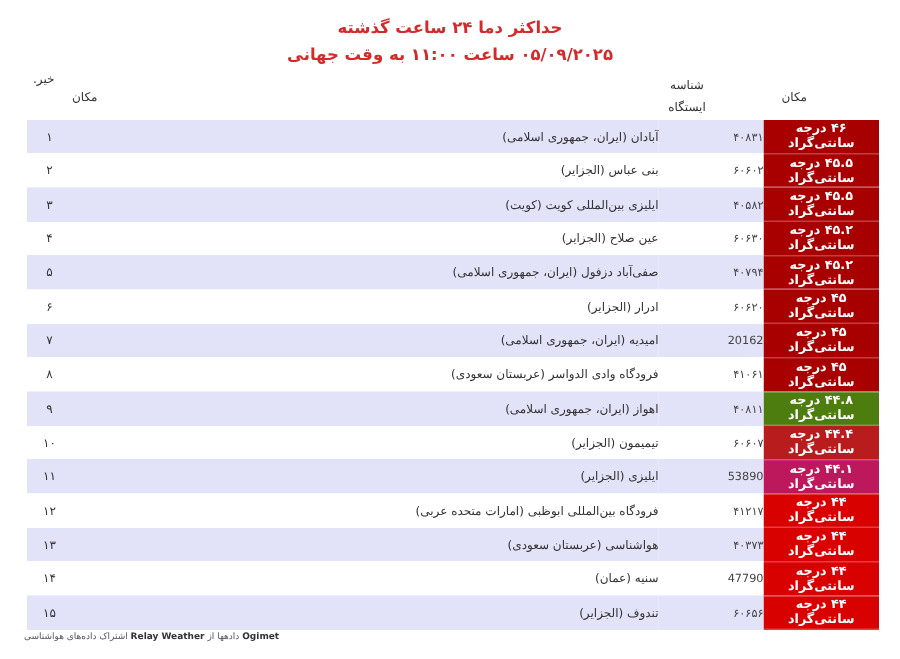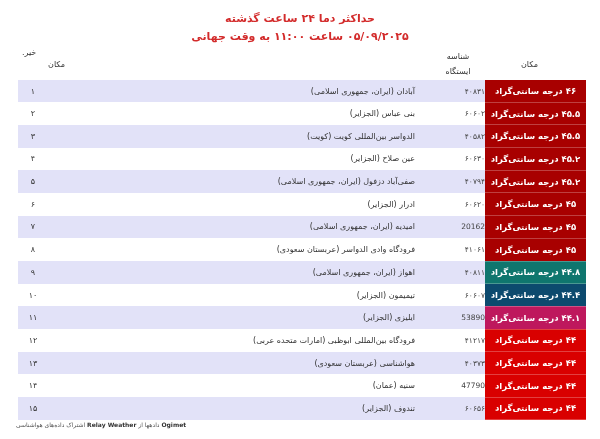--- a/index.html
+++ b/index.html
@@ -10,21 +10,21 @@
   .hdr{position:absolute;top:48px;left:18px;width:568px;height:32px;font-size:8px;color:#333;direction:rtl;}
   .hdr span{position:absolute;}
   .h-temp{right:48px;top:12px;}
   .h-station{right:108px;top:1px;text-align:center;line-height:15px;width:40px;}
   .h-place{left:30px;top:12px;}
   .h-rank{left:4px;top:0;}
   table{position:absolute;top:80px;left:18px;width:568px;border-collapse:collapse;direction:rtl;font-size:8px;color:#333;}
   td{height:21.7px;padding:0;}
   tr.odd td.row-bg{background:#e2e2f8;}
   tr.even td.row-bg{background:#fff;}
-  td.temp{width:101px;text-align:center;color:#fff;font-weight:bold;font-size:8.5px;border-bottom:1px solid rgba(255,255,255,0.25);}
+  td.temp{width:77px;text-align:center;color:#fff;font-weight:bold;font-size:8.5px;border-bottom:1px solid rgba(255,255,255,0.25);}
   td.station{width:70px;text-align:right;font-size:7.5px;color:#444;}
   td.place{text-align:right;padding-right:0;}
   td.rank{width:30px;text-align:center;}
   .footer{position:absolute;top:421px;left:16px;font-size:6px;color:#555;direction:rtl;}
   .footer b{color:#333;}
 </style>
 </head>
 <body>
 
 <div class="title t1">حداکثر دما ۲۴ ساعت گذشته</div>
@@ -50,21 +50,21 @@
       </tr>
       <tr class="even">
         <td class="temp" style="background: rgb(168, 0, 0);">۴۵.۵ درجه سانتی‌گراد</td>
         <td class="station row-bg">۶۰۶۰۲</td>
         <td class="place row-bg">بنی عباس (الجزایر)</td>
         <td class="rank row-bg">۲</td>
       </tr>
       <tr class="odd">
         <td class="temp" style="background: rgb(168, 0, 0);">۴۵.۵ درجه سانتی‌گراد</td>
         <td class="station row-bg">۴۰۵۸۲</td>
-        <td class="place row-bg">الدواسر بین‌المللی کویت (کویت)</td>
+        <td class="place row-bg">ایلیزی بین‌المللی کویت (کویت)</td>
         <td class="rank row-bg">۳</td>
       </tr>
       <tr class="even">
         <td class="temp" style="background: rgb(168, 0, 0);">۴۵.۲ درجه سانتی‌گراد</td>
         <td class="station row-bg">۶۰۶۳۰</td>
         <td class="place row-bg">عین صلاح (الجزایر)</td>
         <td class="rank row-bg">۴</td>
       </tr>
       <tr class="odd">
         <td class="temp" style="background: rgb(168, 0, 0);">۴۵.۲ درجه سانتی‌گراد</td>
@@ -84,27 +84,27 @@
         <td class="place row-bg">امیدیه (ایران، جمهوری اسلامی)</td>
         <td class="rank row-bg">۷</td>
       </tr>
       <tr class="even">
         <td class="temp" style="background: rgb(168, 0, 0);">۴۵ درجه سانتی‌گراد</td>
         <td class="station row-bg">۴۱۰۶۱</td>
         <td class="place row-bg">فرودگاه وادی الدواسر (عربستان سعودی)</td>
         <td class="rank row-bg">۸</td>
       </tr>
       <tr class="odd">
-        <td class="temp" style="background: #0f766e;">۴۴.۸ درجه سانتی‌گراد</td>
+        <td class="temp" style="background: #4d7c0f;">۴۴.۸ درجه سانتی‌گراد</td>
         <td class="station row-bg">۴۰۸۱۱</td>
         <td class="place row-bg">اهواز (ایران، جمهوری اسلامی)</td>
         <td class="rank row-bg">۹</td>
       </tr>
       <tr class="even">
-        <td class="temp" style="background: #0c4a6e;">۴۴.۴ درجه سانتی‌گراد</td>
+        <td class="temp" style="background: #b91c1c;">۴۴.۴ درجه سانتی‌گراد</td>
         <td class="station row-bg">۶۰۶۰۷</td>
         <td class="place row-bg">تیمیمون (الجزایر)</td>
         <td class="rank row-bg">۱۰</td>
       </tr>
       <tr class="odd">
         <td class="temp" style="background: #be185d;">۴۴.۱ درجه سانتی‌گراد</td>
         <td class="station row-bg">53890</td>
         <td class="place row-bg">ایلیزی (الجزایر)</td>
         <td class="rank row-bg">۱۱</td>
       </tr>

